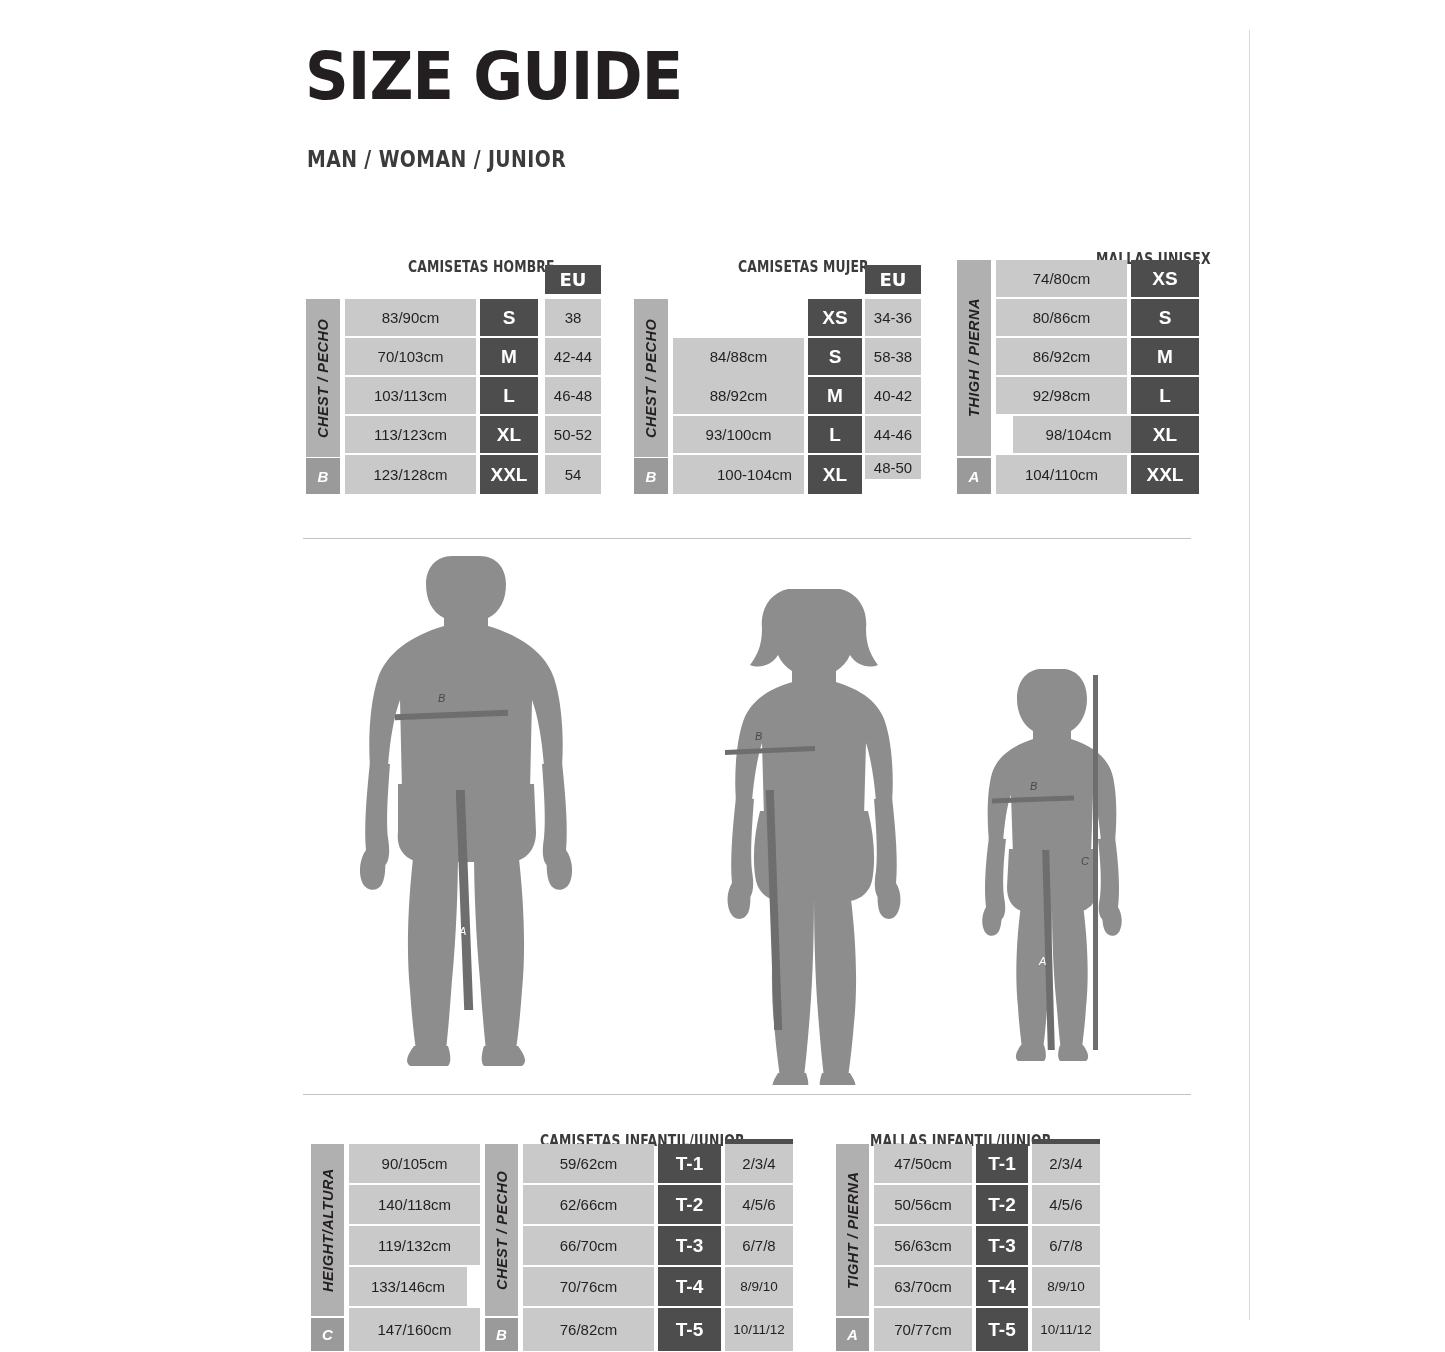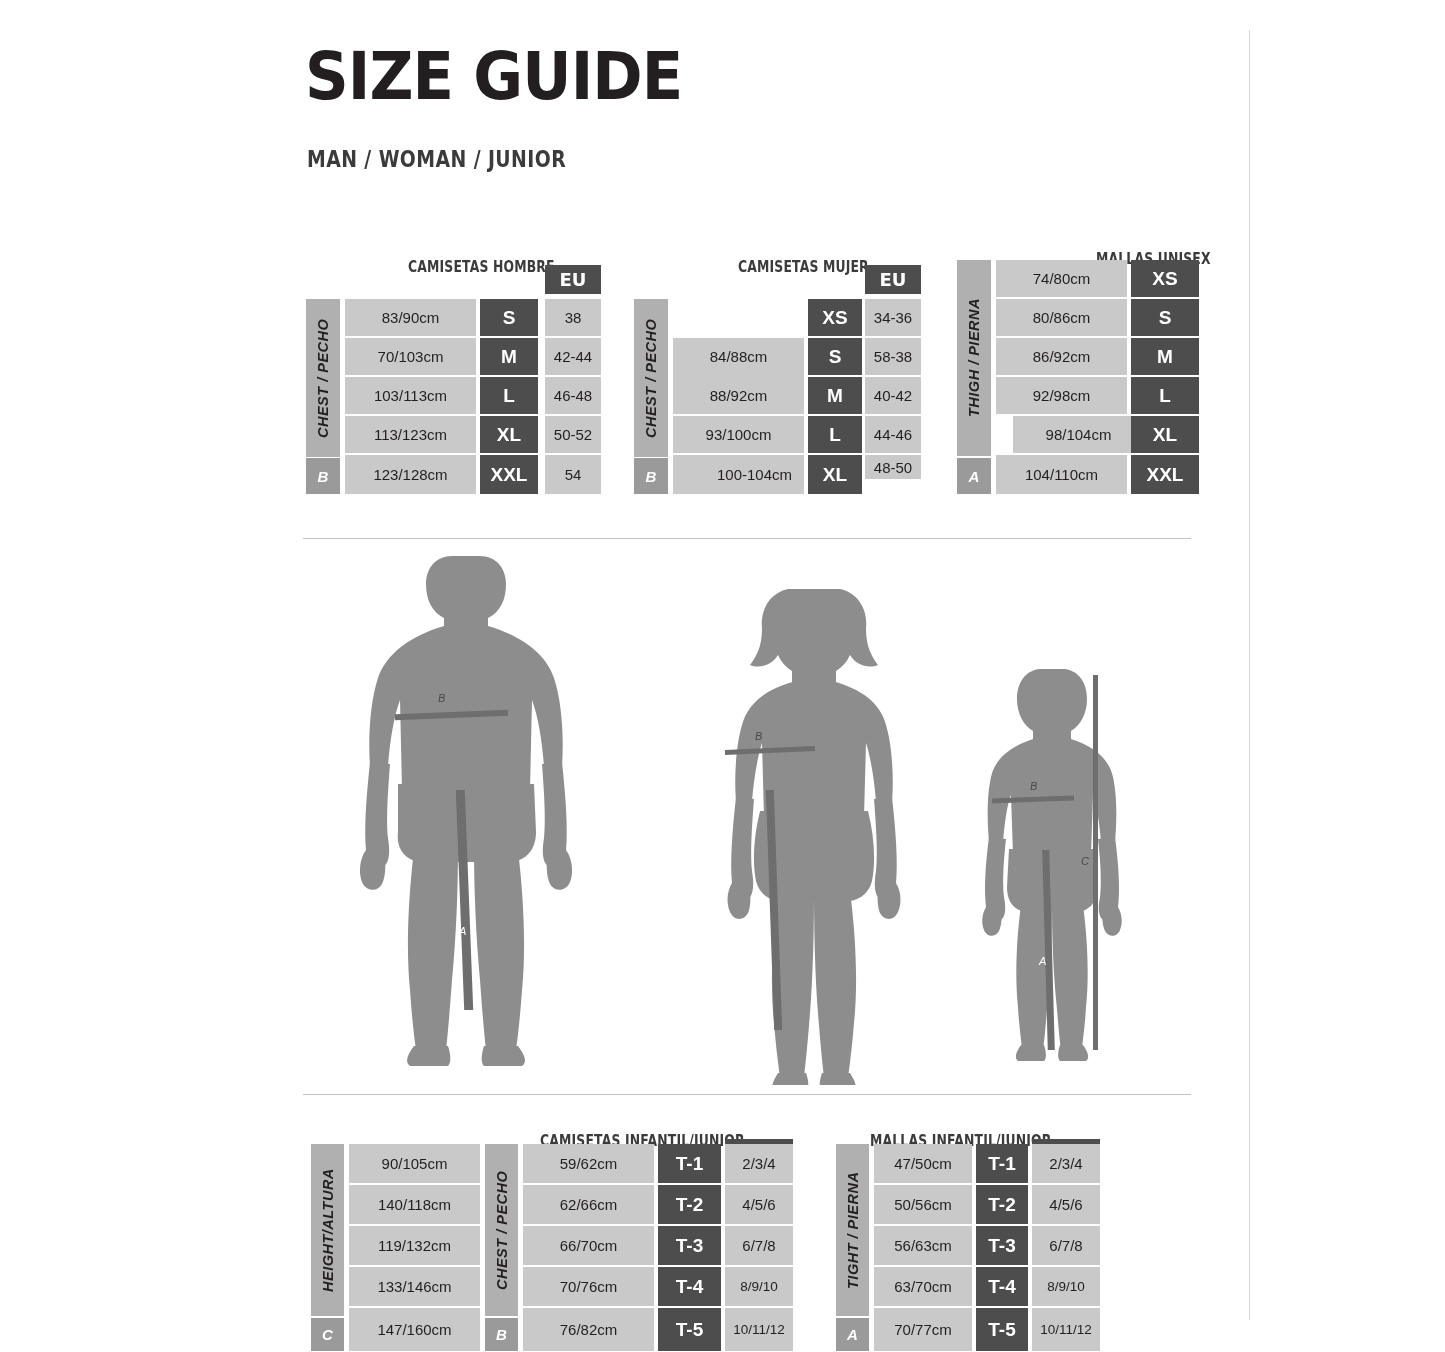--- a/index.html
+++ b/index.html
@@ -298,21 +298,21 @@
 
   <div class="tbl-caption" style="left:540px; top:1132px;">CAMISETAS INFANTIL/JUNIOR</div>
   <div class="cell c-hdr" style="left:725px; top:1139px; width:68px; height:29px;">AGE</div>
 
   <div class="cell c-mid vert" style="left:311px; top:1144px; width:33px; height:172px;">HEIGHT/ALTURA</div>
   <div class="letterbox" style="left:311px; top:1318px; width:33px; height:33px;">C</div>
 
   <div class="cell c-light" style="left:349px; top:1144px; width:131px; height:39px;">90/105cm</div>
   <div class="cell c-light" style="left:349px; top:1185px; width:131px; height:39px;">140/118cm</div>
   <div class="cell c-light" style="left:349px; top:1226px; width:131px; height:39px;">119/132cm</div>
-  <div class="cell c-light" style="left:349px; top:1267px; width:131px; height:39px;">133/146cm</div>
+  <div class="cell c-light" style="left:349px; top:1267px; width:118px; height:39px;">133/146cm</div>
   <div class="cell c-light" style="left:349px; top:1308px; width:131px; height:43px;">147/160cm</div>
 
   <div class="cell c-mid vert" style="left:485px; top:1144px; width:33px; height:172px;">CHEST / PECHO</div>
   <div class="letterbox" style="left:485px; top:1318px; width:33px; height:33px;">B</div>
 
   <div class="cell c-light" style="left:523px; top:1144px; width:131px; height:39px;">59/62cm</div>
   <div class="cell c-light" style="left:523px; top:1185px; width:131px; height:39px;">62/66cm</div>
   <div class="cell c-light" style="left:523px; top:1226px; width:131px; height:39px;">66/70cm</div>
   <div class="cell c-light" style="left:523px; top:1267px; width:131px; height:39px;">70/76cm</div>
   <div class="cell c-light" style="left:523px; top:1308px; width:131px; height:43px;">76/82cm</div>

